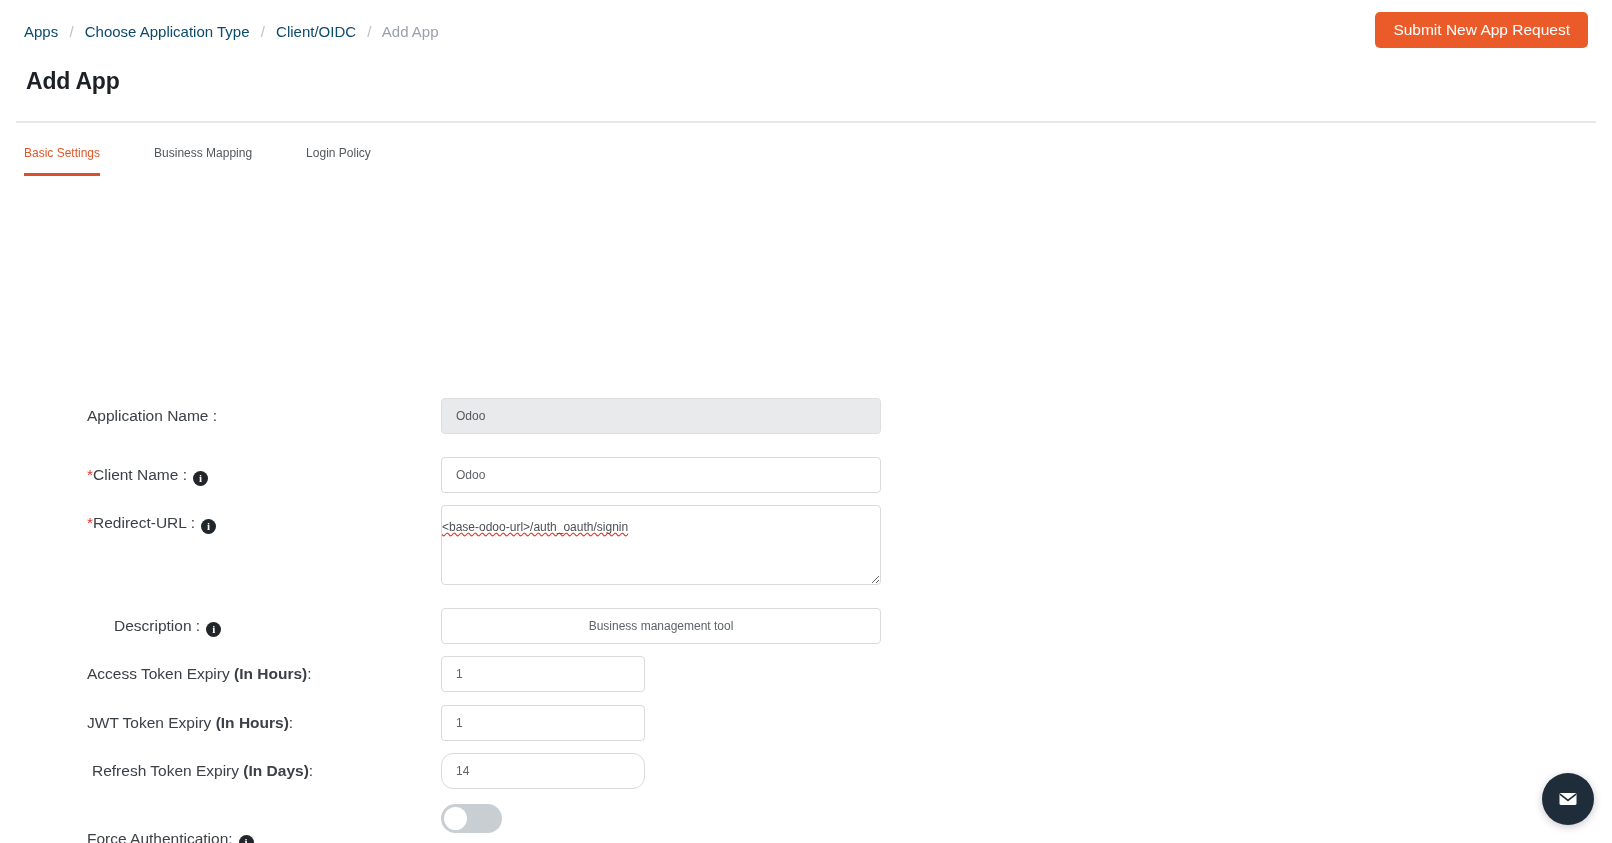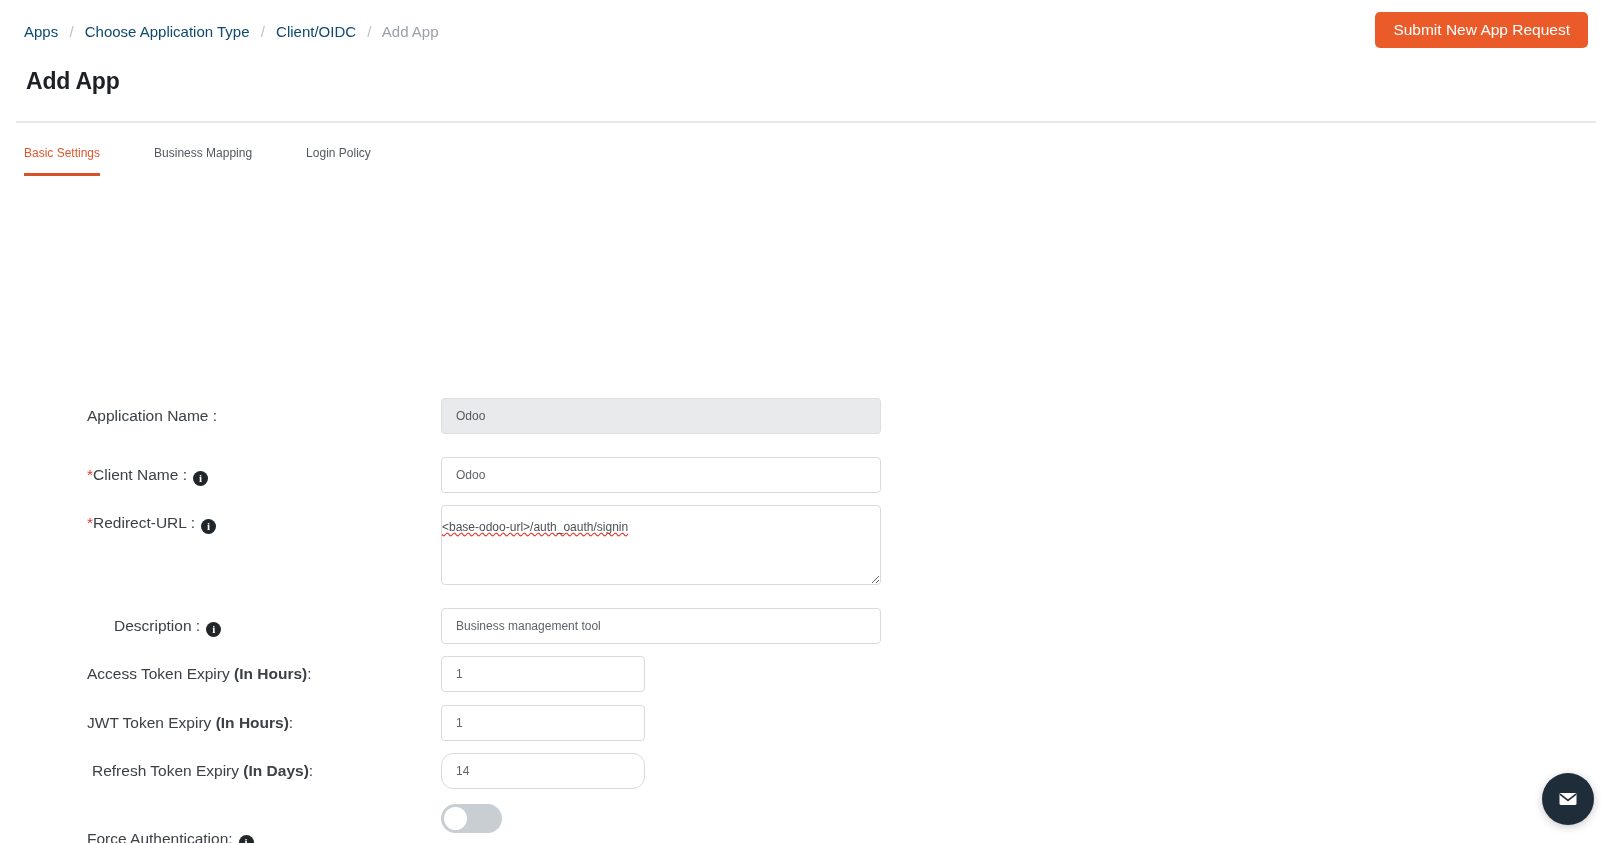--- a/index.html
+++ b/index.html
@@ -235,21 +235,21 @@
     <input class="fld wide" style="top: -18px;" value="Odoo">
   </div>
 
   <div class="row" style="top:339px;">
     <div class="lbl" style="left:87px; top:-10px;"><span class="req">*</span><span>Redirect-URL :</span><span class="info-icon">i</span></div>
     <textarea class="fld spell" style="top: -18px;">&lt;base-odoo-url&gt;/auth_oauth/signin</textarea>
   </div>
 
   <div class="row" style="top:442px;">
     <div class="lbl" style="left:87px; top:-10px;margin-left:27px;"><span>Description :</span><span class="info-icon">i</span></div>
-    <input class="fld wide" style="top: -18px;" value="Business management tool">
+    <input class="fld wide" style="top: -18px; text-align: center;" value="Business management tool">
   </div>
 
   <div class="row" style="top:490px;">
     <div class="lbl" style="left:87px; top:-10px;"><span>Access Token Expiry </span><b>(In Hours)</b><span>:</span></div>
     <input class="fld narrow" style="top: -18px;" value="1">
   </div>
 
   <div class="row" style="top:539px;">
     <div class="lbl" style="left:87px; top:-10px;"><span>JWT Token Expiry </span><b>(In Hours)</b><span>:</span></div>
     <input class="fld narrow" style="top: -18px;" value="1">

